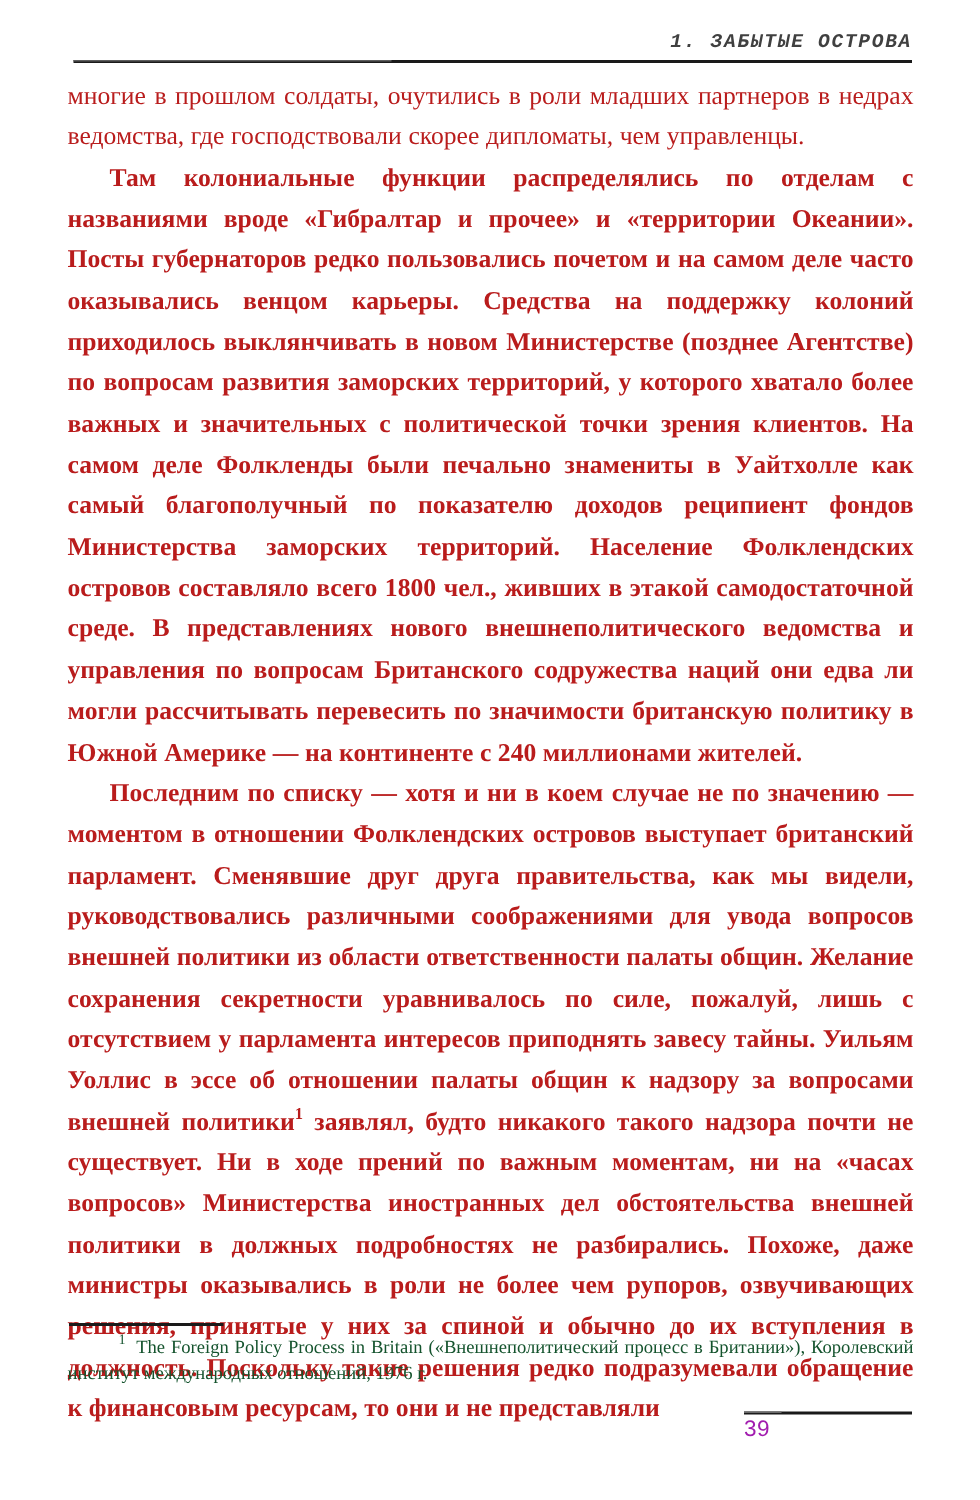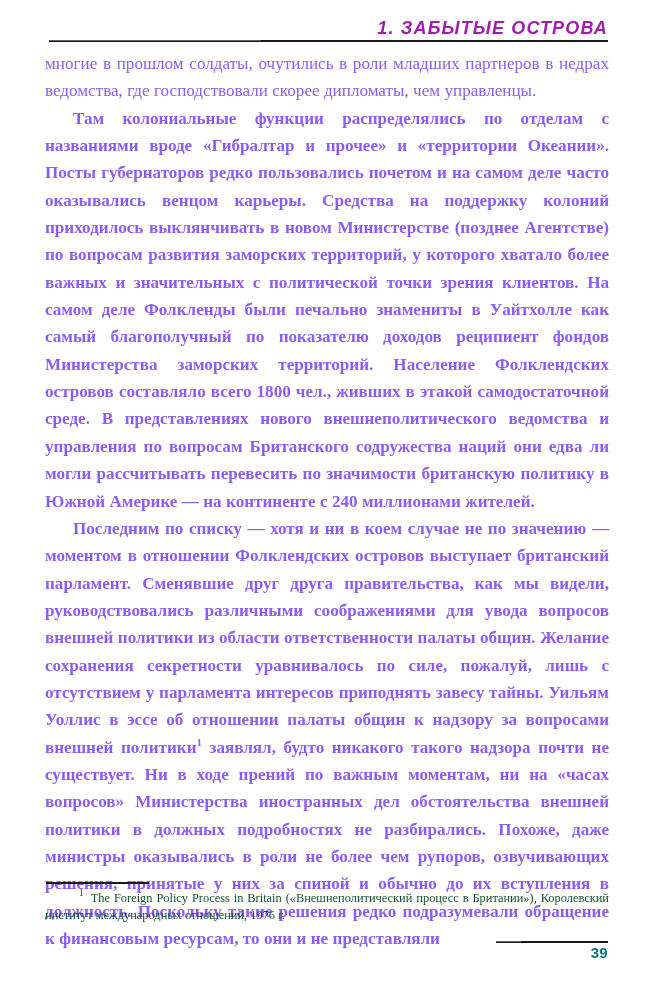--- a/index.html
+++ b/index.html
@@ -22,26 +22,26 @@
   
   .running-head {
     position: absolute;
     left: 48px;
     right: 45px;
     top: 18px;
     height: 22px;
     text-align: right;
   }
   .running-head-text {
-    font-family: Liberation Sans, sans-serif;
+    font-family: Liberation Mono, monospace;
     font-style: italic;
     font-weight: 700;
-    font-size: 18px;
+    font-size: 13px;
     letter-spacing: 1.15px;
-    color: #a21caf;
+    color: #404040;
     display: inline-block;
     white-space: nowrap;
   }
   .head-rule {
     position: absolute;
     left: 49px;
     right: 45px;
     top: 40px;
     height: 2px;
     background: #1a1a1a;
@@ -62,21 +62,21 @@
     top: 50px;
     width: 564px;
   }
   p.para {
     margin: 0;
     font-size: 17.1px;
     line-height: 27.35px;
     text-align: justify;
     text-align-last: left;
     word-spacing: 0.1px;
-    color: #8b5cf6;
+    color: #b91c1c;
     -webkit-font-smoothing: antialiased;
   }
   p.para.indent {
     text-indent: 28px;
   }
   p.para + p.para {
     margin-top: 0;
     font-weight: bold;
   }
   .fn-ref {
@@ -130,25 +130,25 @@
     left:0; top:0;
     width:22%;
     height:1px;
     background:#6a6a6a;
   }
   .folio {
     position: absolute;
     right: 45px;
     top: 944px;
     width: 112px;
-    text-align: right;
+    text-align: left;
     font-family: "Liberation Sans", "DejaVu Sans", sans-serif;
-    font-weight: 700;
+    font-weight: 400;
     font-size: 15px;
-    color: #0f766e;
+    color: #a21caf;
     letter-spacing: 0.3px;
   }
 </style>
 </head>
 <body>
 
 <div class="page">
 
   <div class="running-head">
     <span class="running-head-text">1. ЗАБЫТЫЕ ОСТРОВА</span>

